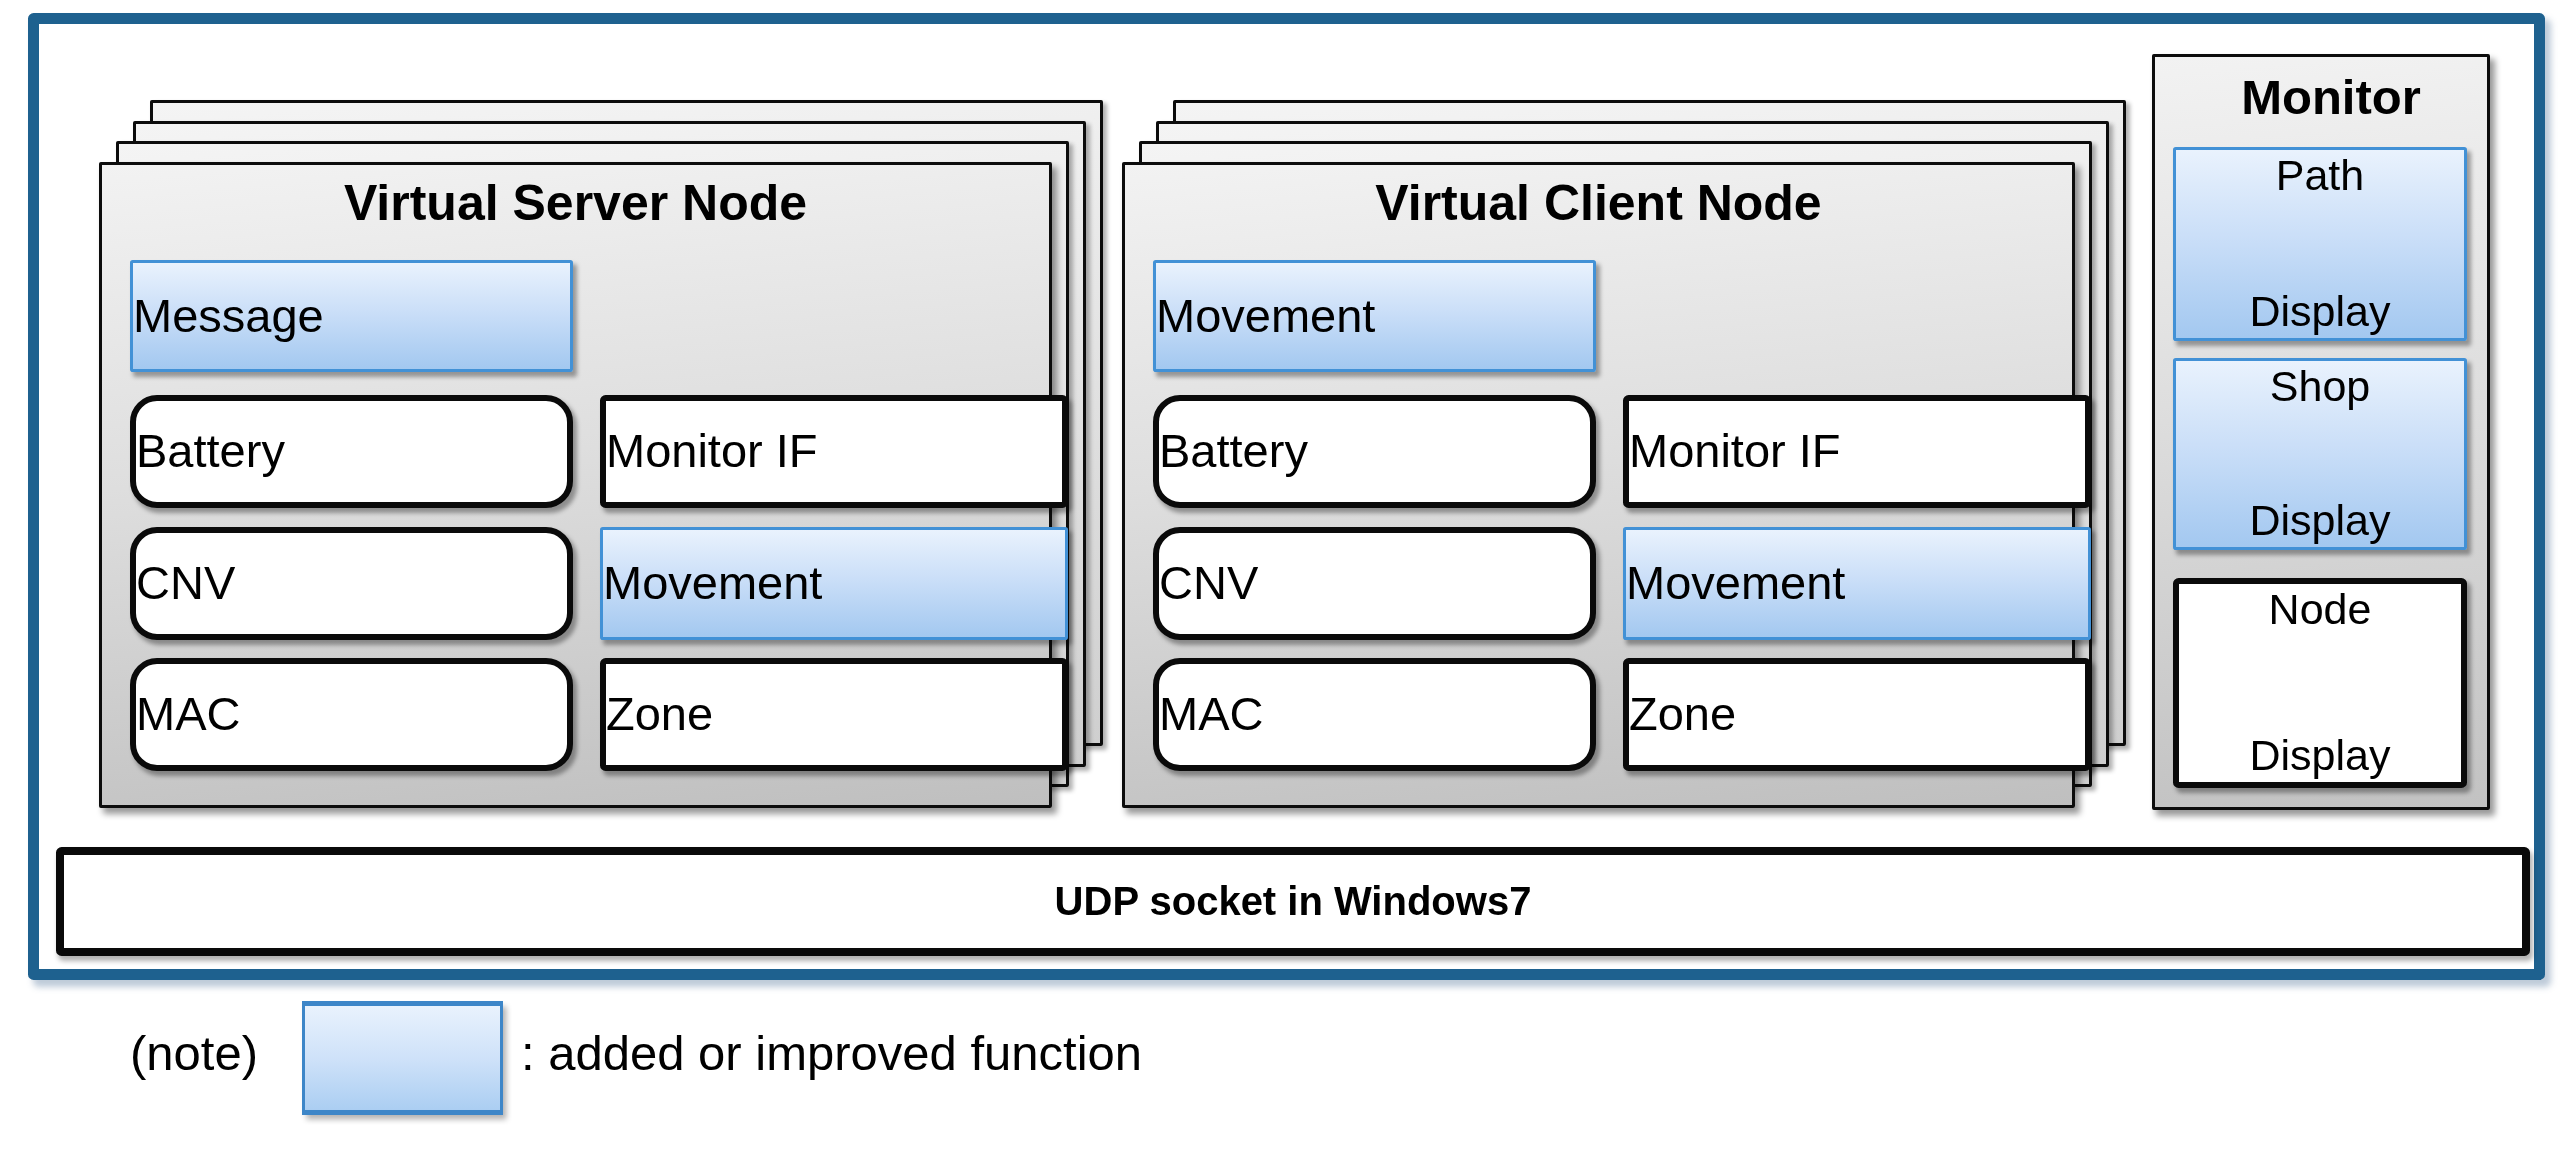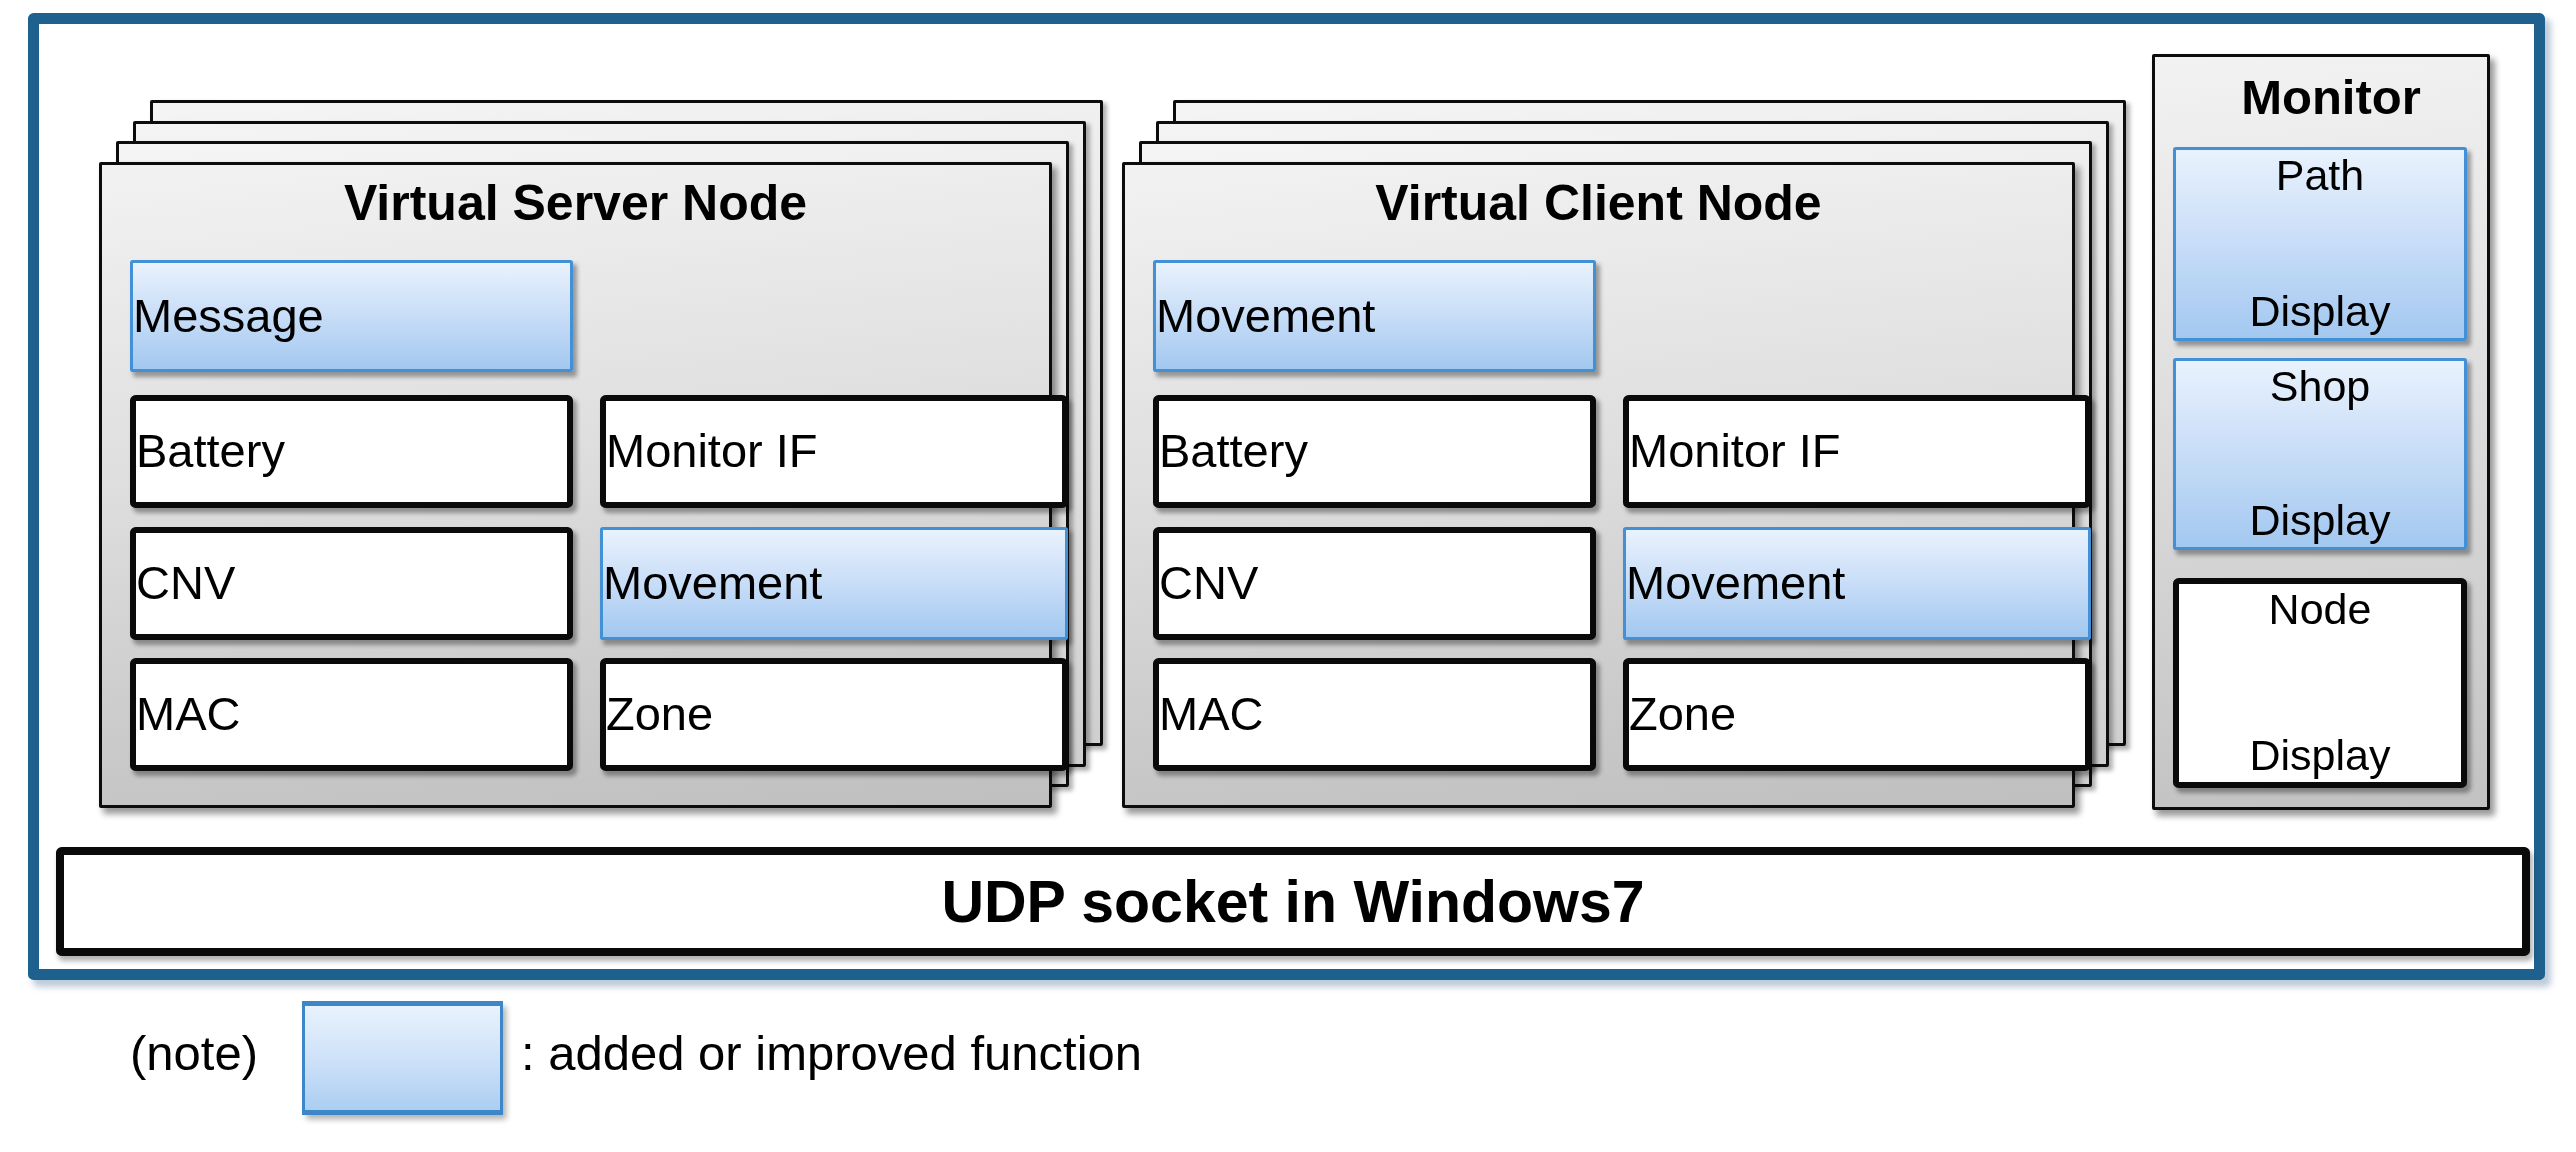--- a/index.html
+++ b/index.html
@@ -44,21 +44,21 @@
     text-align:center; line-height:1.15;
   }
   .cell.hl {
     border:3.7px solid #4291d6; border-radius:2.8px;
     background:linear-gradient(180deg,#e9f2fd 0%,#cbdff8 45%,#a3c8f0 100%);
     box-shadow:3.7px 4.7px 4.7px rgba(0,0,0,0.35);
   }
 
   
   .feature  { left:28px;  top:95px;  width:443px; height:112px; }
-  .c1       { left:28px;  width:443px; height:113px; }
+  .c1       { left:28px;  width:443px; height:113px;border-radius:27px; }
   .c2       { left:498px; width:468px; height:113px; }
   .r1 { top:230px; } .r2 { top:362px; } .r3 { top:493px; }
 
   
   .monitor-panel {
     position:absolute; left:2152px; top:54px; width:338px; height:756px;
     border:3.7px solid #0c0c0c; border-radius:1.9px;
     background:linear-gradient(175deg,#f2f2f2 0%,#dedede 45%,#c2c2c2 100%);
     box-shadow:4.7px 5.6px 6.6px rgba(0,0,0,0.40);
   }
@@ -70,21 +70,21 @@
   .mon-box span { display:block; }
   .mb1 { top:90px;  height:194px; }
   .mb2 { top:301px; height:192px; }
   .mb3 { top:521px; height:210px; }
 
   
   .udp-bar {
     position:absolute; left:56px; top:847px; width:2474px; height:109px;
     background:#fff; border:8.4px solid #0a0a0a; border-radius:5.6px;
     display:flex; align-items:center; justify-content:center;
-    font-size:59px; font-weight:bold;
+    font-size:40px; font-weight:bold;
     box-shadow:2.8px 4.7px 5.6px rgba(0,0,0,0.30);
   }
 
   
   .note-prefix, .note-legend {
     position:absolute; top:1025px; font-size:49px; white-space:nowrap;
   }
   .note-prefix { left:130px; }
   .note-legend { left:521px; }
   .note-swatch {

